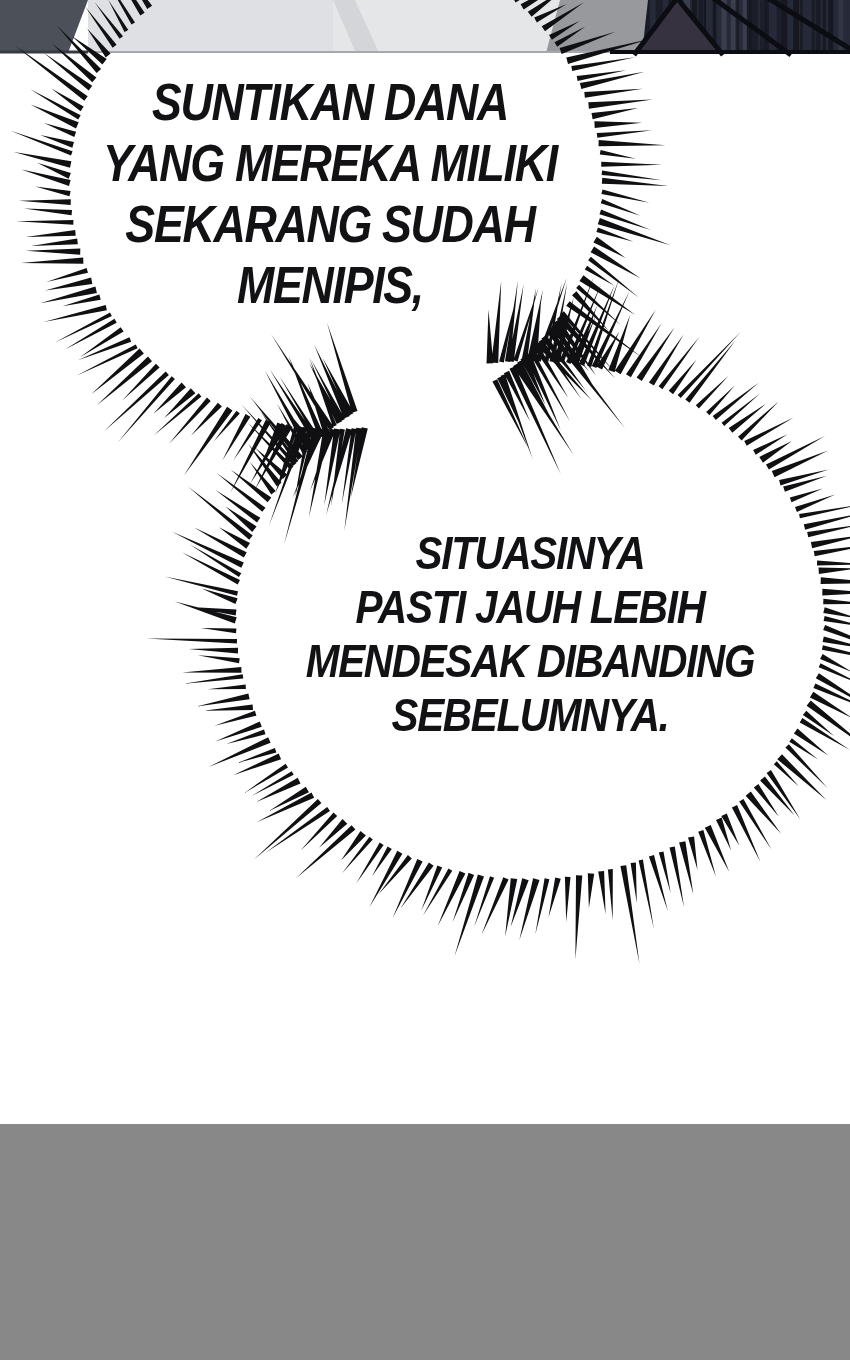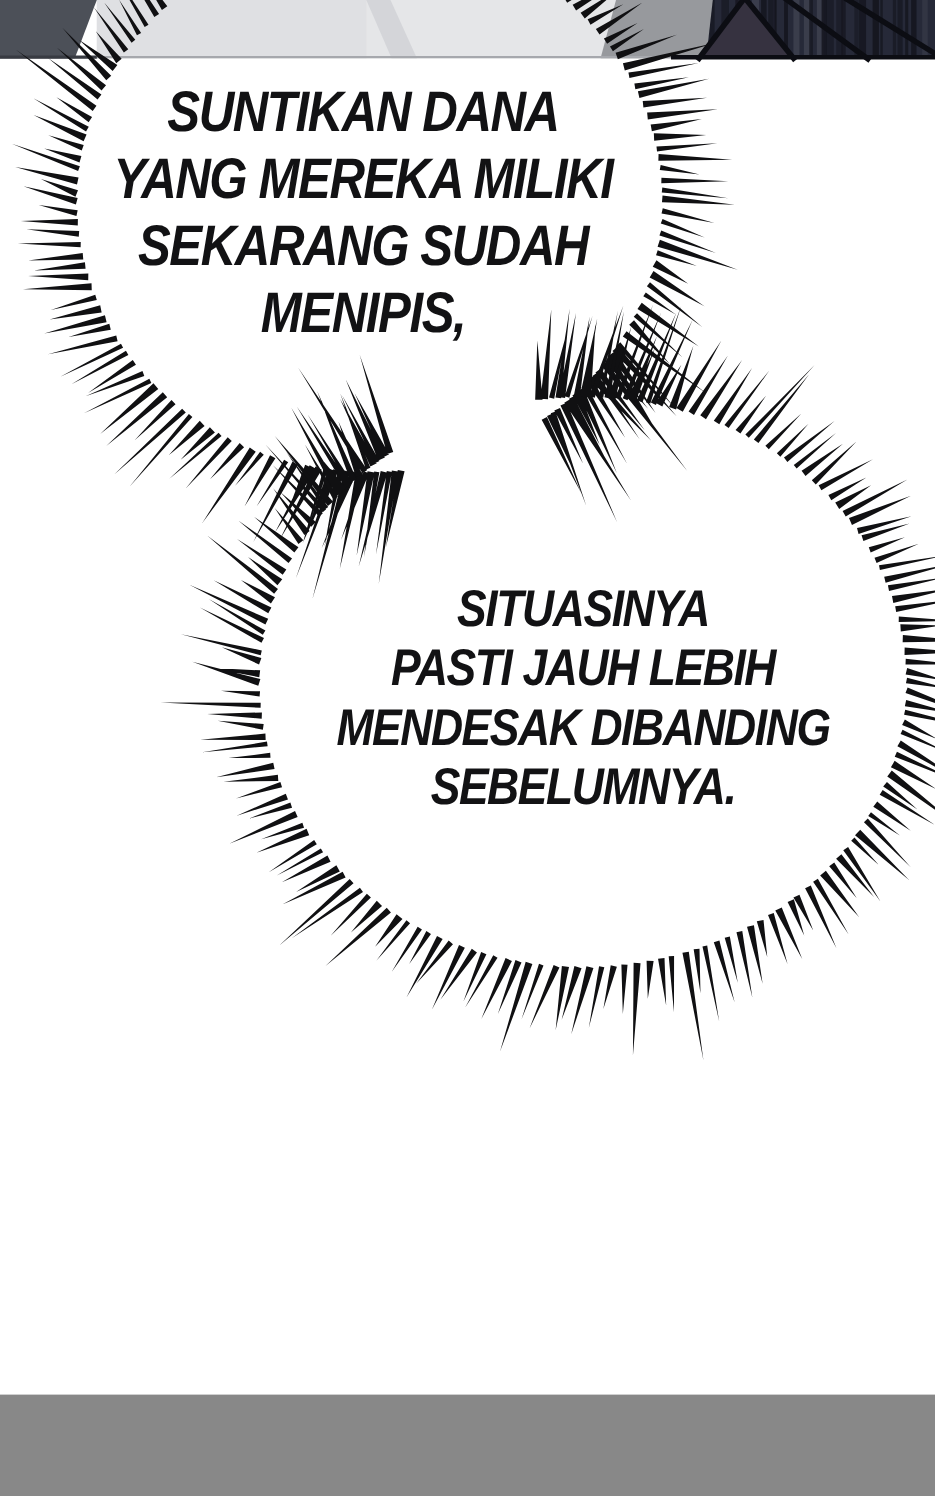--- a/index.html
+++ b/index.html
@@ -1,18 +1,18 @@
 <!DOCTYPE html>
 <html><head>
 <meta charset="utf-8">
 <style>
   html,body{margin:0;padding:0;background:#888;}
   .page{
     position:relative;
-    width:850px;height:1268px;
+    width:850px;height:1124px;
     margin:0 auto;
     background:#ffffff;
     overflow:hidden;
     font-family:"Liberation Sans", sans-serif;
   }
   .art{position:absolute;left:0;top:0;width:850px;height:1360px;display:block;}
   .bubble-text{
     position:absolute;
     width:600px;
     text-align:center;

